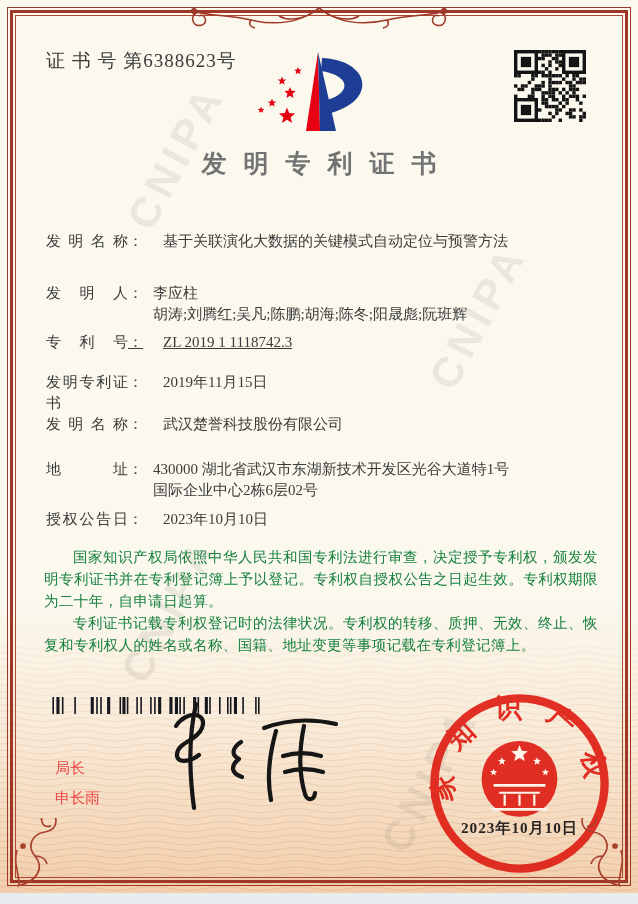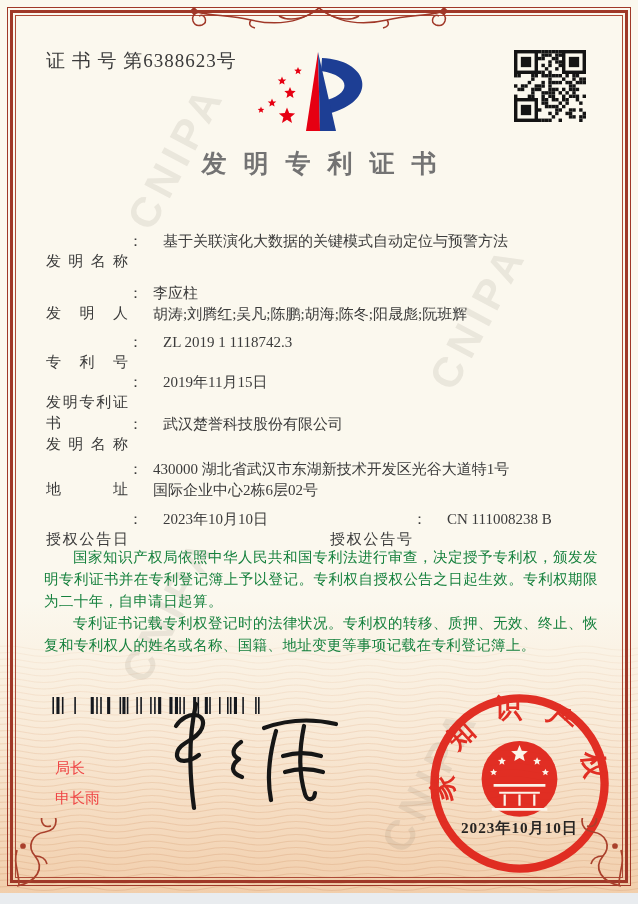--- a/index.html
+++ b/index.html
@@ -32,21 +32,21 @@
   }
   .content{position:absolute;inset:0;z-index:3;}
   .cert-no{position:absolute;left:46px;top:48px;font-size:19px;color:#3a3a3a;letter-spacing:1px;}
   .qr{position:absolute;left:514px;top:50px;}
   .logo{position:absolute;left:245px;top:50px;}
   .title{
     position:absolute;top:147px;left:0;width:100%;text-align:center;
     font-size:25px;font-weight:700;color:#737373;letter-spacing:17px;text-indent:17px;
   }
   .frow{position:absolute;left:46px;width:560px;font-size:15px;color:#3b3b3b;line-height:21px;}
-  .flabel{display:inline-block;width:82px;text-align:justify;text-align-last:justify;vertical-align:top;margin-top:20px;}
+  .flabel{display:inline-block;width:82px;text-align:justify;text-align-last:justify;vertical-align:top;}
   .colon{vertical-align:top;}
   .fval{margin-left:20px;vertical-align:top;white-space:nowrap;}
   .fblock{display:inline-block;margin-left:10px;vertical-align:top;}
   .fblock .line{display:block;white-space:nowrap;}
   .subcol{position:absolute;left:284px;top:0;}
   .para{
     position:absolute;left:44px;width:554px;font-size:14.5px;line-height:22px;
     color:#15803d;text-align:justify;text-indent:2em;letter-spacing:.4px;font-family:Liberation Mono, monospace;
   }
   .barcode{position:absolute;left:48px;top:697px;}
@@ -319,41 +319,38 @@
     <div class="title">发明专利证书</div>
 
     <div class="frow" style="top:231px;">
       <span class="flabel">发明名称</span><span class="colon">：</span><span class="fval">基于关联演化大数据的关键模式自动定位与预警方法</span>
     </div>
 
     <div class="frow" style="top:283px;">
       <span class="flabel">发明人</span><span class="colon">：</span><span class="fblock"><span class="line">李应柱</span><span class="line">胡涛;刘腾红;吴凡;陈鹏;胡海;陈冬;阳晟彪;阮班辉</span></span>
     </div>
 
-    <div class="frow" style="top:332px;">
+    <div class="frow" style="top:332px;text-decoration:underline;">
       <span class="flabel">专利号</span><span class="colon">：</span><span class="fval">ZL 2019 1 1118742.3</span>
     </div>
 
     <div class="frow" style="top:372px;">
       <span class="flabel">发明专利证书</span><span class="colon">：</span><span class="fval">2019年11月15日</span>
     </div>
 
     <div class="frow" style="top:414px;">
       <span class="flabel">发明名称</span><span class="colon">：</span><span class="fval">武汉楚誉科技股份有限公司</span>
     </div>
 
     <div class="frow" style="top:459px;">
       <span class="flabel">地址</span><span class="colon">：</span><span class="fblock"><span class="line">430000 湖北省武汉市东湖新技术开发区光谷大道特1号</span><span class="line">国际企业中心2栋6层02号</span></span>
     </div>
 
     <div class="frow" style="top:509px;">
       <span class="flabel">授权公告日</span><span class="colon">：</span><span class="fval">2023年10月10日</span>
-      <span class="subcol">
-        <span class="flabel">授权公告号</span><span class="colon">：</span><span class="fval">CN 111008238 B</span>
-      </span>
     </div>
 
     <div class="para" style="top:547px;">国家知识产权局依照中华人民共和国专利法进行审查，决定授予专利权，颁发发明专利证书并在专利登记簿上予以登记。专利权自授权公告之日起生效。专利权期限为二十年，自申请日起算。</div>
     <div class="para" style="top:613px;">专利证书记载专利权登记时的法律状况。专利权的转移、质押、无效、终止、恢复和专利权人的姓名或名称、国籍、地址变更等事项记载在专利登记簿上。</div>
 
     <svg class="barcode" id="barcode-svg" width="224" height="17" viewBox="0 0 224 17">
         <rect x="4.4" y="0" width="1.6" height="17" fill="#15181e"></rect>
         <rect x="8.4" y="0" width="3.1" height="17" fill="#15181e"></rect>
         <rect x="13.9" y="0" width="1.6" height="17" fill="#15181e"></rect>
         <rect x="26.299999999999997" y="0" width="1.6" height="17" fill="#15181e"></rect>

